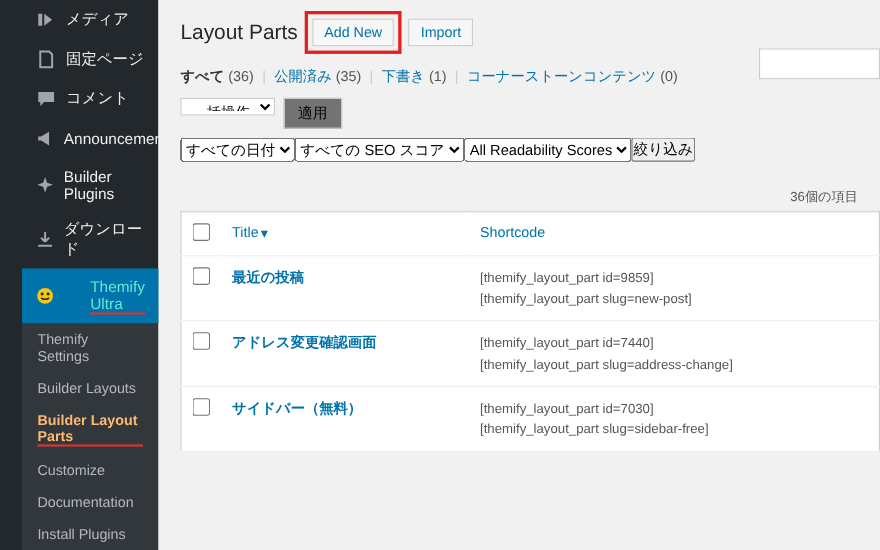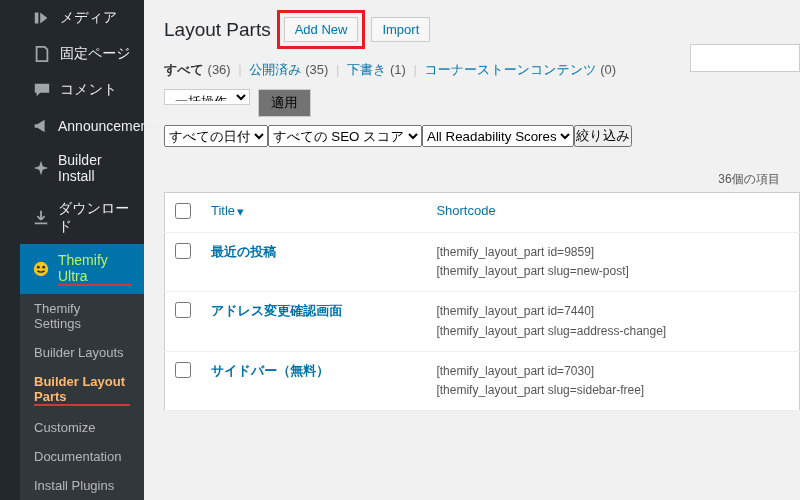--- a/index.html
+++ b/index.html
@@ -1,21 +1,21 @@
 <!DOCTYPE html>
 <html><head>
 <meta charset="utf-8">
 <style>
   * { box-sizing: border-box; margin: 0; padding: 0; }
   body { font-family: -apple-system, "Segoe UI", Arial, sans-serif; font-size: 13px; color: #333; background: #f1f1f1; width: 800px; height: 500px; overflow: hidden; }
   .wrap { display: flex; height: 100%; }
   .sidebar { width: 144px; background: #23282d; color: #eee; display: flex; flex-direction: column; font-size: 14px; padding-left: 20px; }
   .sb-item { display: flex; align-items: center; padding: 8px 12px; color: #eee; cursor: pointer; position: relative; }
   .sb-item .icon { width: 20px; height: 20px; margin-right: 8px; display: flex; align-items: center; justify-content: center; fill: #a0a5aa; }
-  .sb-item.active { background: #0073aa; color: #bef264; }
+  .sb-item.active { background: #0073aa; color: #5eead4; gap: 24px; }
   .sb-item.active .icon { fill: #fff; }
   .sb-item.active::after { content: ""; position: absolute; right: -8px; top: 50%; margin-top: -8px; border: 8px solid transparent; border-right-color: #f1f1f1; }
   .sb-underline { border-bottom: 2px solid #d63638; display: inline-block; }
   .submenu { background: #32373c; }
   .submenu .sub-item { padding: 7px 14px; color: #b4b9be; cursor: pointer; font-size: 13px; }
   .submenu .sub-item.current { color: #fdba74; font-weight: 600; }
   .main { flex: 1; background: #f1f1f1; padding: 0 0 0 20px; overflow: hidden; }
   .header { display: flex; align-items: center; padding: 10px 0 8px; position: relative; }
   .header h1 { font-size: 19px; font-weight: 400; color: #23282d; margin-right: 6px; }
   .btn { background: #f7f7f7; border: 1px solid #ccc; color: #0073aa; padding: 4px 10px; font-size: 13px; cursor: pointer; }
@@ -76,21 +76,21 @@
           </svg>
         </span>
       <span>Announcements</span>
     </div>
     <div class="sb-item">
       <span class="icon">
           <svg viewBox="0 0 20 20" width="18" height="18">
             <path d="M10 2l2 6 6 2-6 2-2 6-2-6-6-2 6-2z"></path>
           </svg>
         </span>
-      <span>Builder Install</span>
+      <span>Builder Plugins</span>
     </div>
     <div class="sb-item">
       <span class="icon">
           <svg viewBox="0 0 20 20" width="18" height="18">
             <path d="M10 2v10m0 0l-4-4m4 4l4-4M3 16h14" stroke="#a0a5aa" stroke-width="2" fill="none"></path>
           </svg>
         </span>
       <span>ダウンロード</span>
     </div>
     <div class="sb-item active">

